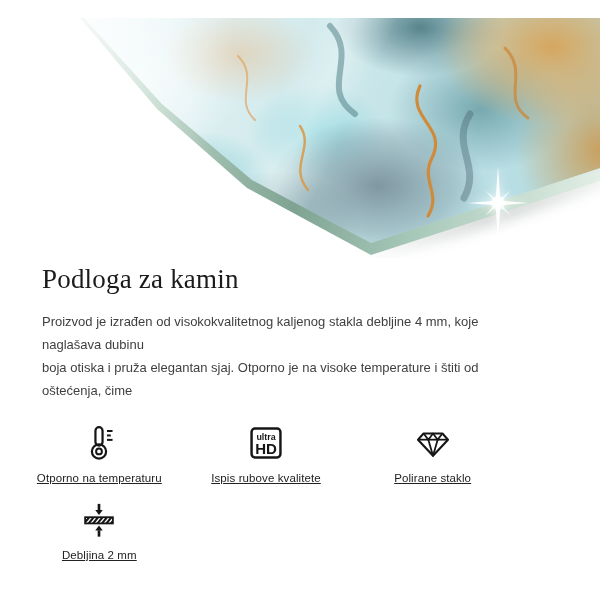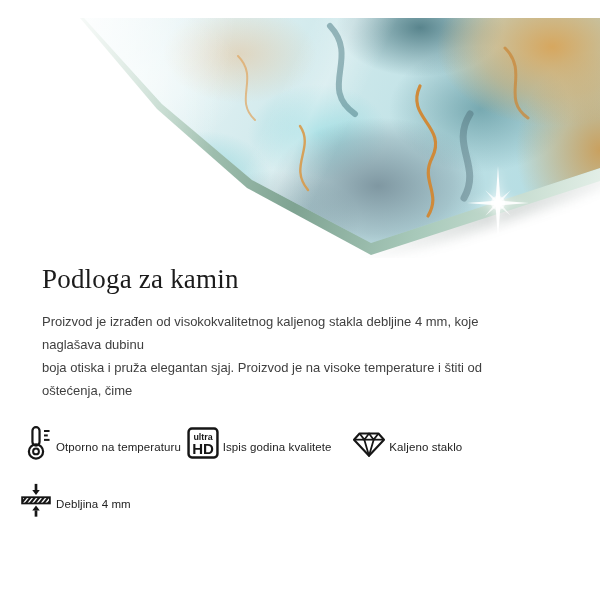--- a/index.html
+++ b/index.html
@@ -72,28 +72,29 @@
   }
   .description span { display: block; }
 
   
   .features {
     display: grid;
     grid-template-columns: repeat(3, 1fr);
     row-gap: 15px;
     margin: 20px 16px 0;
   }
-  .feature { display: flex; align-items: center; }
+  .feature { display: flex; flex-direction: column; align-items: center; }
   .feature .icon-box { height: 42px; display: flex; align-items: center; justify-content: center; }
   .feature .label {
     margin-top: 8px;
     font-size: 11.5px;
     color: #222222;
     text-align: center;
     letter-spacing: 0.1px;
+    text-decoration: underline;
   }
   svg { font-family: "Liberation Sans", sans-serif; }
   .ico { stroke: #161616; fill: none; }
 </style>
 </head>
 <body>
 
 <div class="page">
 
   <div class="hero">
@@ -122,21 +123,21 @@
       <circle cx="40" cy="40" r="2.6" fill="#ffffff"></circle>
     </svg>
   </div>
 
   <h1 class="title">
     <span>Podloga za kamin</span>
   </h1>
 
   <p class="description">
     <span>Proizvod je izrađen od visokokvalitetnog kaljenog stakla debljine 4 mm, koje naglašava dubinu</span>
-    <span>boja otiska i pruža elegantan sjaj. Proizvod je na visoke temperature i štiti od oštećenja, čime</span>
+    <span>boja otiska i pruža elegantan sjaj. Otporno je na visoke temperature i štiti od oštećenja, čime</span>
   </p>
 
   <div class="features">
 
     <div class="feature">
       <div class="icon-box">
         <svg width="40" height="40" viewBox="0 0 36 36">
           <rect class="ico" x="14.8" y="3.8" width="6.4" height="16.5" rx="3.2" stroke-width="2"></rect>
           <circle class="ico" cx="18" cy="25.6" r="6.4" stroke-width="2"></circle>
           <circle class="ico" cx="18" cy="25.6" r="2.6" stroke-width="1.8"></circle>
@@ -149,34 +150,34 @@
     </div>
 
     <div class="feature">
       <div class="icon-box">
         <svg width="40" height="40" viewBox="0 0 36 36">
           <rect class="ico" x="5" y="5" width="26" height="26" rx="3" stroke-width="2.2"></rect>
           <text x="18" y="15.5" font-size="8" font-weight="bold" text-anchor="middle" fill="#161616">ultra</text>
           <text x="18" y="28" font-size="13.5" font-weight="bold" text-anchor="middle" fill="#161616">HD</text>
         </svg>
       </div>
-      <div class="label">Ispis godina kvalitete</div>
+      <div class="label">Ispis rubove kvalitete</div>
     </div>
 
 
     <div class="feature">
       <div class="icon-box">
         <svg width="40" height="40" viewBox="0 0 36 36">
           <path class="ico" d="M9.5 9.5 L26.5 9.5 L31.5 15 L18 29.5 L4.5 15 Z" stroke-width="1.9" stroke-linejoin="round"></path>
           <path class="ico" d="M4.5 15 L31.5 15" stroke-width="1.6"></path>
           <path class="ico" d="M9.5 9.5 L13.8 15 L18 9.5 L22.2 15 L26.5 9.5" stroke-width="1.6" stroke-linejoin="round"></path>
           <path class="ico" d="M13.8 15 L18 29.5 L22.2 15" stroke-width="1.6" stroke-linejoin="round"></path>
         </svg>
       </div>
-      <div class="label">Kaljeno staklo</div>
+      <div class="label">Polirane staklo</div>
     </div>
 
 
     <div class="feature">
       <div class="icon-box">
         <svg width="40" height="40" viewBox="0 0 36 36">
           <defs>
             <clipPath id="barClip">
                 <rect x="5.5" y="15.5" width="25" height="5.6"></rect>
               </clipPath>
@@ -190,17 +191,17 @@
             <line x1="20" y1="22" x2="26" y2="14.5"></line>
             <line x1="24" y1="22" x2="30" y2="14.5"></line>
             <line x1="28" y1="22" x2="34" y2="14.5"></line>
           </g>
           <line class="ico" x1="18" y1="3.5" x2="18" y2="9.2" stroke-width="2.4"></line>
           <polygon points="14.6,9 21.4,9 18,13.6" fill="#161616"></polygon>
           <line class="ico" x1="18" y1="33" x2="18" y2="27.3" stroke-width="2.4"></line>
           <polygon points="14.6,27.5 21.4,27.5 18,22.9" fill="#161616"></polygon>
         </svg>
       </div>
-      <div class="label">Debljina 4 mm</div>
+      <div class="label">Debljina 2 mm</div>
     </div>
 
   </div>
 </div>
 
 </body></html>

